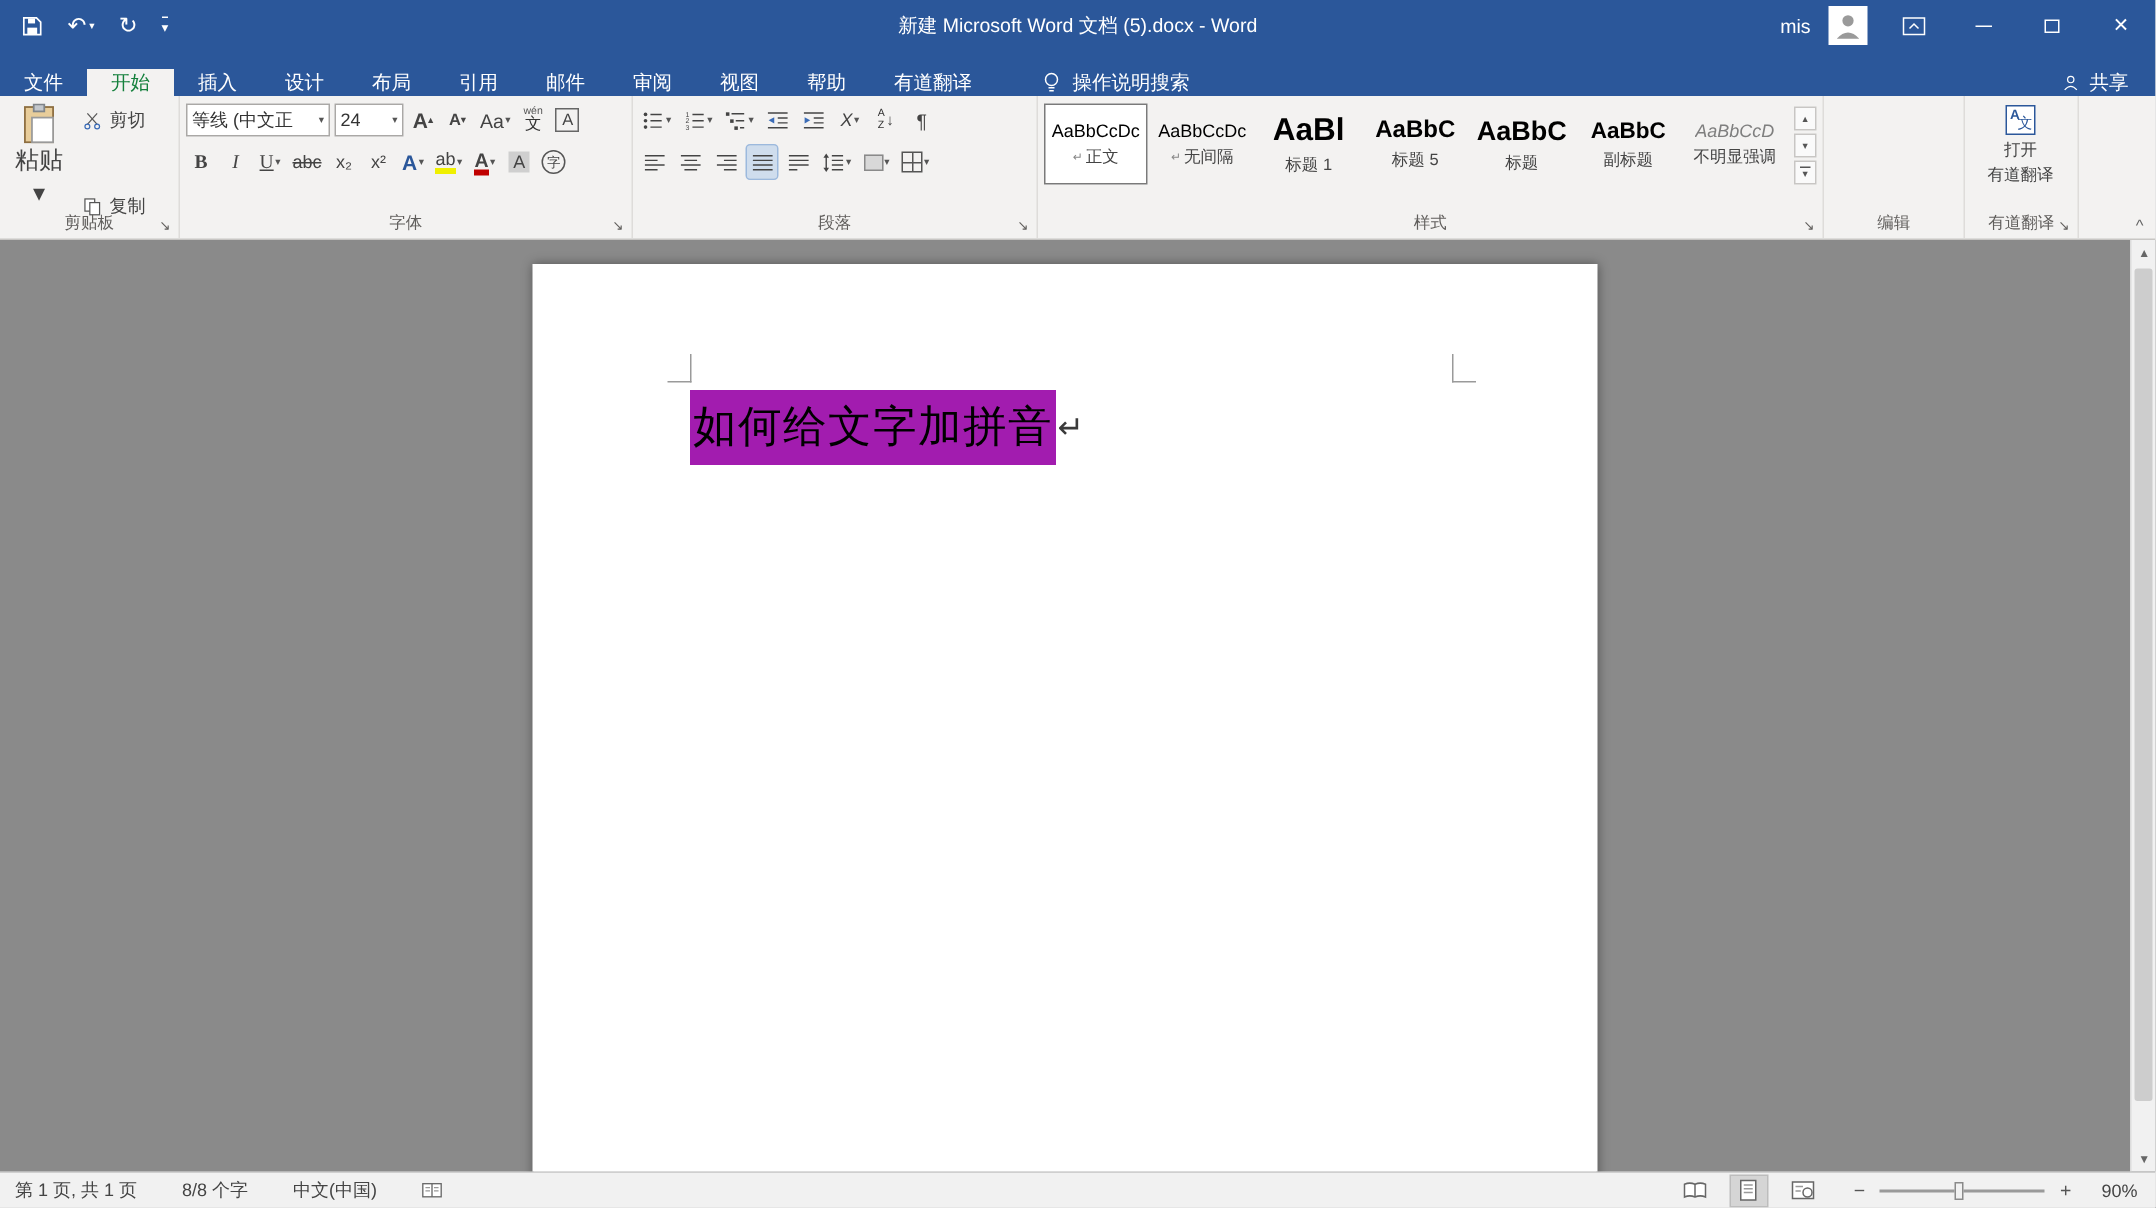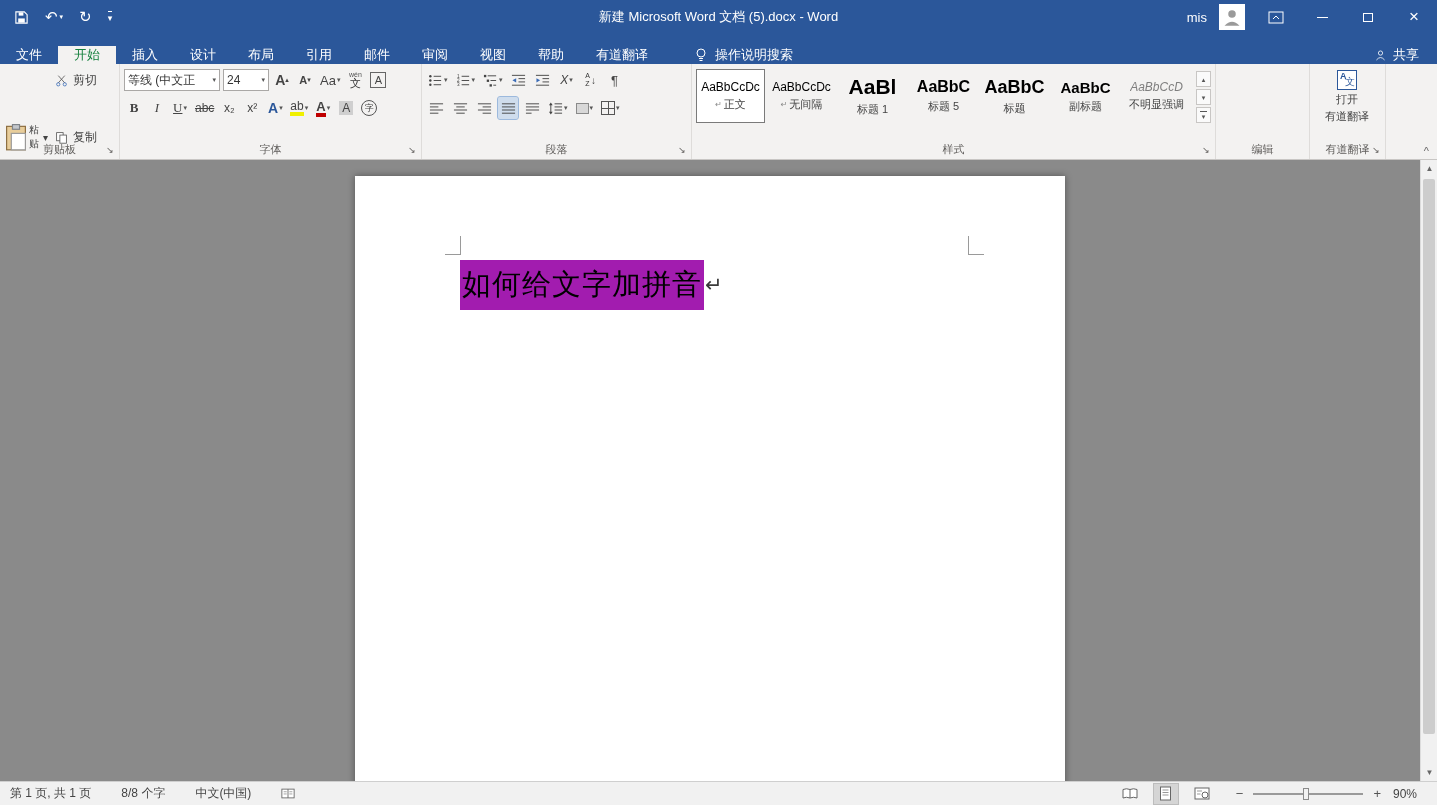--- a/index.html
+++ b/index.html
@@ -34,21 +34,21 @@
   .launcher { position:absolute; right:3px; bottom:2px; font-size:9px; color:#605e5c; line-height:12px; width:12px; height:12px; text-align:center; }
   .row { display:flex; align-items:center; gap:3px; height:26px; }
   .row + .row { margin-top:2px; }
   .btn { display:flex; align-items:center; justify-content:center; min-width:20px; height:22px; padding:0 2px; border-radius:2px; color:#444; font-size:13px; }
   .btn .dd { font-size:7px; color:#555; margin-left:1px; }
   .btn.active-toggle { background:#cfdded; outline:1px solid #9cb9dd; }
   .serifglyph { font-family:"Liberation Serif","DejaVu Serif",serif; }
 
   
   .clip-content { display:flex; gap:4px; }
-  .paste-btn { width:44px; display:flex; flex-direction:row; align-items:center; padding-top:2px; font-size:10px; color:#444; gap:1px; }
+  .paste-btn { width:44px; display:flex; flex-direction:column; align-items:center; padding-top:2px; font-size:16px; color:#444; gap:1px; }
   .clip-cmds { display:flex; flex-direction:column; padding-top:2px;gap:35px; }
   .small-cmd { display:flex; align-items:center; gap:5px; height:22px; font-size:12px; color:#444; padding:0 3px; white-space:nowrap; }
 
   
   .combo { background:#fff; border:1px solid #aaa8a6; height:22px; display:flex; align-items:center; font-size:12px; color:#333; padding:0 3px; gap:3px; }
   .combo .dd { font-size:7px; color:#555; margin-left:auto; }
   .fname { width:96px; }
   .fsize { width:46px; }
   .sizedglyph { font-size:14px; font-weight:bold; }
   .tinyarrow { font-size:7px; vertical-align:super; }
@@ -116,21 +116,21 @@
   .statusbar { height:24px; background:#f1f1f1; border-top:1px solid #cfcfcf; display:flex; align-items:center; font-size:12px; color:#444; flex:0 0 auto; }
   .sb-left { display:flex; align-items:center; gap:30px; padding-left:10px; }
   .sb-item { display:flex; align-items:center; gap:4px; white-space:nowrap; }
   .sb-right { margin-left:auto; display:flex; align-items:center; gap:12px; padding-right:12px; }
   .viewbtn { width:24px; height:20px; display:flex; align-items:center; justify-content:center; }
   .viewbtn.active { background:#d5d5d5; outline:1px solid #bdbdbd; }
   .zoom-ctl { display:flex; align-items:center; gap:10px; }
   .ztrack { width:110px; height:2px; background:#9a9a9a; position:relative; }
   .zthumb { position:absolute; left:45%; top:-5px; width:6px; height:12px; background:#f1f1f1; border:1px solid #8a8a8a; }
   .zsign { font-size:13px; color:#555; }
-  .zoom-val { min-width:32px; }
+  .zoom-val { min-width:32px; text-align:right; }
   svg { display:block; }
 </style>
 </head>
 <body>
 
 <div class="app">
 
   <div class="titlebar">
     <div class="qat">
       <span class="ic">

